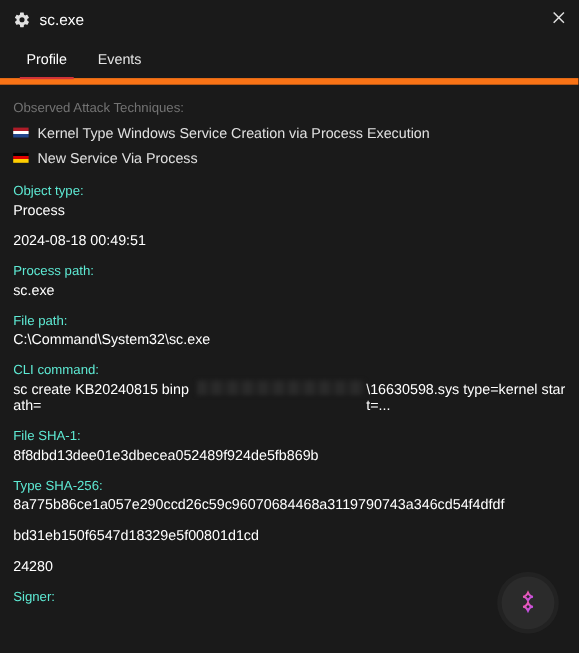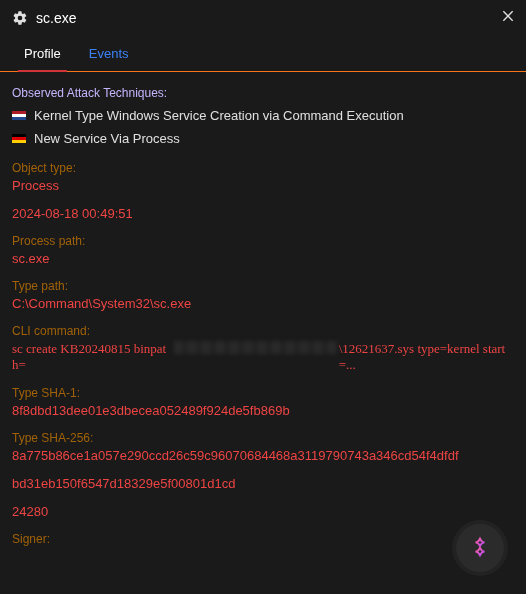--- a/index.html
+++ b/index.html
@@ -39,46 +39,46 @@
       right: 10px;
       top: 8px;
       width: 16px;
       height: 16px;
       cursor: pointer;
       color: #e0e0e0;
     }
     .tabs {
       display: flex;
       padding: 0 10px;
-      border-bottom: 1px solid #f97316;
+      border-bottom: 6px solid #f97316;
     }
     .tab {
       padding: 10px 14px 10px 14px;
       font-size: 13px;
       cursor: pointer;
-      color: #3b82f6;
+      color: #e5e5e5;
       position: relative;
     }
     .tab.active {
       color: #fff;
     }
     .tab.active::after {
       content: "";
       position: absolute;
       bottom: -1px;
       left: 8px;
       right: 8px;
       height: 2px;
       background: #d13438;
     }
     .content {
       padding: 14px 12px;
     }
     .section-label {
-      color: #c4b5fd;
+      color: #737373;
       font-size: 12px;
       margin-bottom: 6px;
     }
     .technique-item {
       display: flex;
       align-items: center;
       margin-bottom: 4px;
       padding: 2px 0;
     }
     .flag {
@@ -95,34 +95,33 @@
       background: linear-gradient(to bottom, #000 33%, #dd0000 33%, #dd0000 66%, #ffce00 66%);
     }
     .tech-label {
       color: #e0e0e0;
       font-size: 13px;
     }
     .field {
       margin-top: 13px;
     }
     .field-label {
-      color: #a16207;
+      color: #5eead4;
       font-size: 12px;
       margin-bottom: 3px;
     }
     .field-value {
-      color: #ef4444;
+      color: #ffffff;
       font-size: 13px;
       word-break: break-all;
     }
     .cli-value {
       display: flex;
       align-items: flex-start;
       gap: 2px;
-      font-family: Liberation Serif, serif;
     }
     .redacted {
       display: inline-block;
       width: 170px;
       height: 13px;
       background: #1a1a1a;
       filter: blur(2px);
       position: relative;
     }
     .redacted::before {
@@ -173,21 +172,21 @@
   <div class="tab active">Profile</div>
   <div class="tab">Events</div>
 </div>
 
 <div class="content">
 
   <div class="section-label">Observed Attack Techniques:</div>
 
   <div class="technique-item">
     <span class="flag flag-nl"></span>
-    <span class="tech-label">Kernel Type Windows Service Creation via Command Execution</span>
+    <span class="tech-label">Kernel Type Windows Service Creation via Process Execution</span>
   </div>
   <div class="technique-item">
     <span class="flag flag-de"></span>
     <span class="tech-label">New Service Via Process</span>
   </div>
 
   <div class="field">
     <div class="field-label">Object type:</div>
     <div class="field-value">Process</div>
   </div>
@@ -195,35 +194,35 @@
   <div class="field">
     <div class="field-value">2024-08-18 00:49:51</div>
   </div>
 
   <div class="field">
     <div class="field-label">Process path:</div>
     <div class="field-value">sc.exe</div>
   </div>
 
   <div class="field">
-    <div class="field-label">Type path:</div>
+    <div class="field-label">File path:</div>
     <div class="field-value">C:\Command\System32\sc.exe</div>
   </div>
 
   <div class="field">
     <div class="field-label">CLI command:</div>
     <div class="field-value cli-value">
       <span>sc create KB20240815 binpath=</span>
       <span class="redacted"></span>
-      <span>\12621637.sys type=kernel start=...</span>
+      <span>\16630598.sys type=kernel start=...</span>
     </div>
   </div>
 
   <div class="field">
-    <div class="field-label">Type SHA-1:</div>
+    <div class="field-label">File SHA-1:</div>
     <div class="field-value">8f8dbd13dee01e3dbecea052489f924de5fb869b</div>
   </div>
 
   <div class="field">
     <div class="field-label">Type SHA-256:</div>
     <div class="field-value">8a775b86ce1a057e290ccd26c59c96070684468a3119790743a346cd54f4dfdf</div>
   </div>
 
   <div class="field">
     <div class="field-value">bd31eb150f6547d18329e5f00801d1cd</div>

